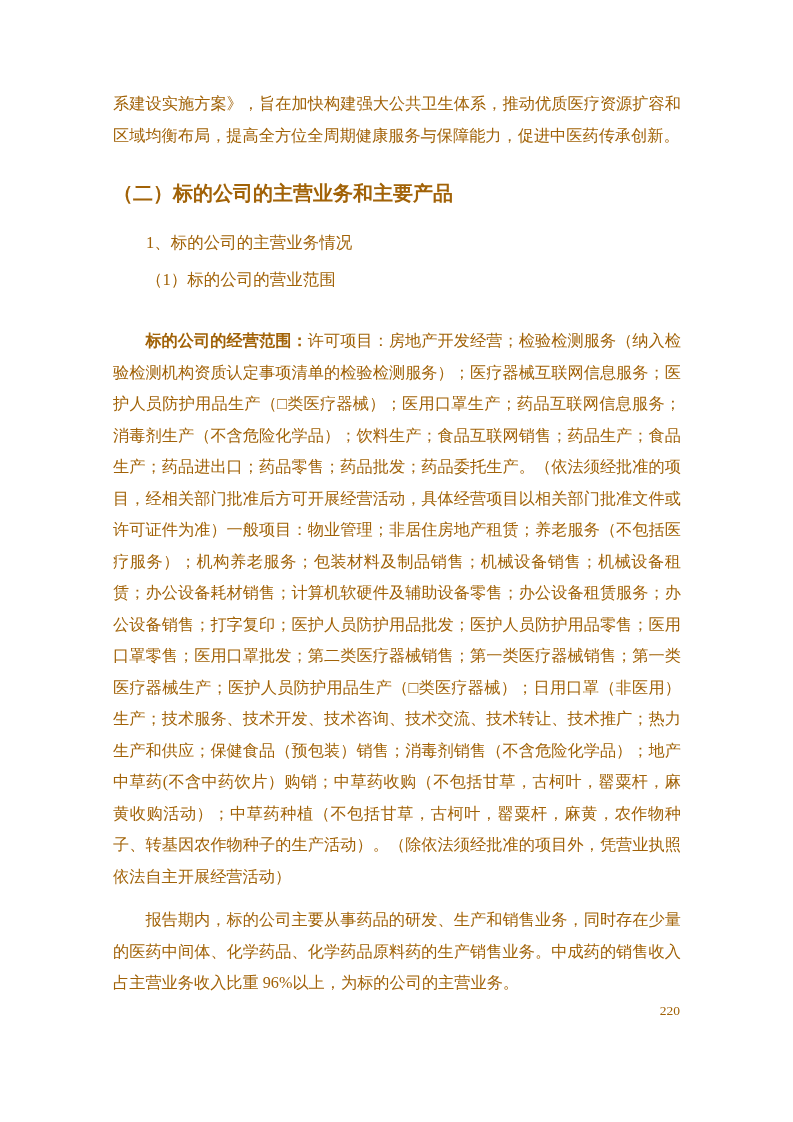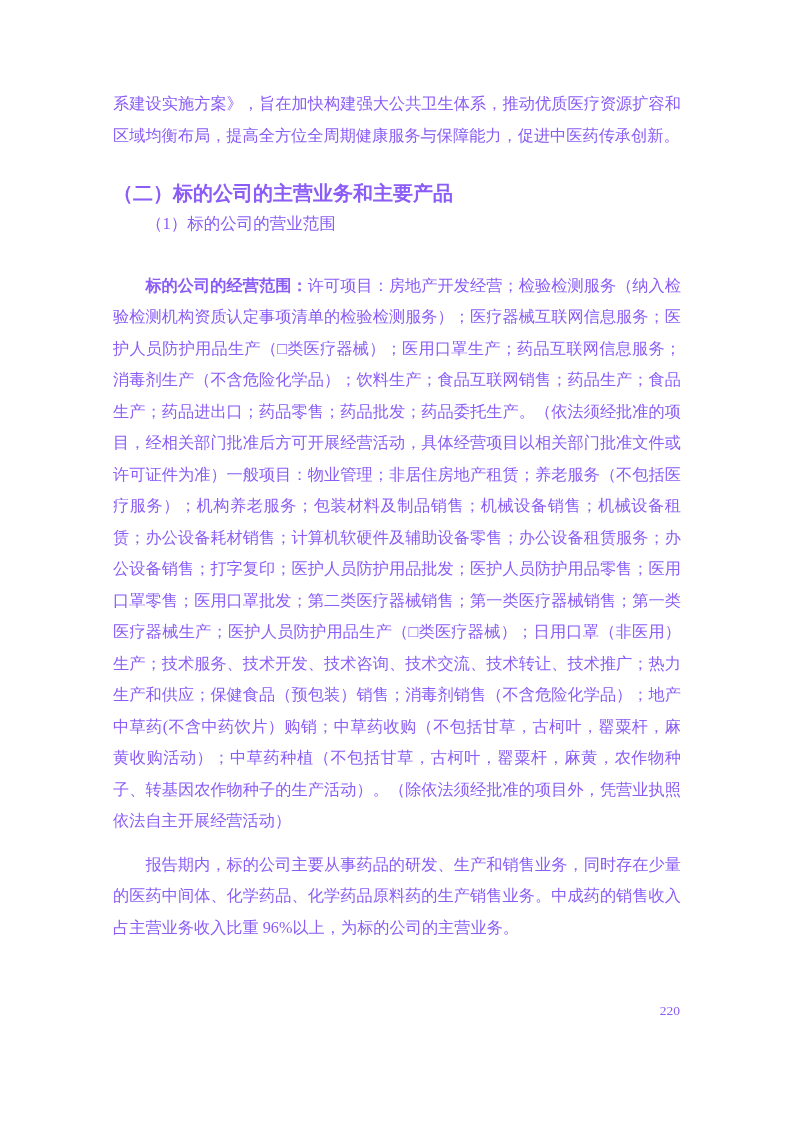--- a/index.html
+++ b/index.html
@@ -6,21 +6,21 @@
     margin: 0;
     padding: 0;
     background: #ffffff;
   }
   .page {
     position: relative;
     width: 793px;
     height: 1122px;
     background: #ffffff;
     overflow: hidden;
-    color: #8b5cf6;
+    color: #a16207;
     font-family: "Liberation Serif", "DejaVu Serif", serif;
   }
   .content {
     position: absolute;
     left: 113px;
     top: 89px;
     width: 568px;
   }
   .body-text {
     font-size: 16.2px;
@@ -44,20 +44,21 @@
     font-size: 16.5px;
     line-height: 31.5px;
     margin: 0;
     text-indent: 2em;
     text-align: left;
   }
   .sub-heading.first {
     margin-top: 19px;
   }
   .sub-heading.second {
+    margin-top: 5px;
   }
   .sub-heading.third {
     margin-top: 3px;
   }
   .scope-paragraph {
     margin-top: 31px;
   }
   .main-business-paragraph {
     margin-top: 12px;
   }
@@ -76,20 +77,21 @@
 </head>
 <body>
 
 <div class="page">
   <div class="content">
 
     <p class="body-text">系建设实施方案》，旨在加快构建强大公共卫生体系，推动优质医疗资源扩容和区域均衡布局，提高全方位全周期健康服务与保障能力，促进中医药传承创新。</p>
 
     <h2 class="section-heading">（二）标的公司的主营业务和主要产品</h2>
 
+    <p class="sub-heading first">1、标的公司的主营业务情况</p>
 
     <p class="sub-heading second">（1）标的公司的营业范围</p>
 
     <p class="body-text indent scope-paragraph"><span class="bold-lead">标的公司的经营范围：</span><span>许可项目：房地产开发经营；检验检测服务（纳入检验检测机构资质认定事项清单的检验检测服务）；医疗器械互联网信息服务；医护人员防护用品生产（□类医疗器械）；医用口罩生产；药品互联网信息服务；消毒剂生产（不含危险化学品）；饮料生产；食品互联网销售；药品生产；食品生产；药品进出口；药品零售；药品批发；药品委托生产。（依法须经批准的项目，经相关部门批准后方可开展经营活动，具体经营项目以相关部门批准文件或许可证件为准）一般项目：物业管理；非居住房地产租赁；养老服务（不包括医疗服务）；机构养老服务；包装材料及制品销售；机械设备销售；机械设备租赁；办公设备耗材销售；计算机软硬件及辅助设备零售；办公设备租赁服务；办公设备销售；打字复印；医护人员防护用品批发；医护人员防护用品零售；医用口罩零售；医用口罩批发；第二类医疗器械销售；第一类医疗器械销售；第一类医疗器械生产；医护人员防护用品生产（□类医疗器械）；日用口罩（非医用）生产；技术服务、技术开发、技术咨询、技术交流、技术转让、技术推广；热力生产和供应；保健食品（预包装）销售；消毒剂销售（不含危险化学品）；地产中草药(不含中药饮片）购销；中草药收购（不包括甘草，古柯叶，罂粟杆，麻黄收购活动）；中草药种植（不包括甘草，古柯叶，罂粟杆，麻黄，农作物种子、转基因农作物种子的生产活动）。（除依法须经批准的项目外，凭营业执照依法自主开展经营活动）</span></p>
 
 
     <p class="body-text indent main-business-paragraph">报告期内，标的公司主要从事药品的研发、生产和销售业务，同时存在少量的医药中间体、化学药品、化学药品原料药的生产销售业务。中成药的销售收入占主营业务收入比重 96%以上，为标的公司的主营业务。</p>
 
   </div>
 

